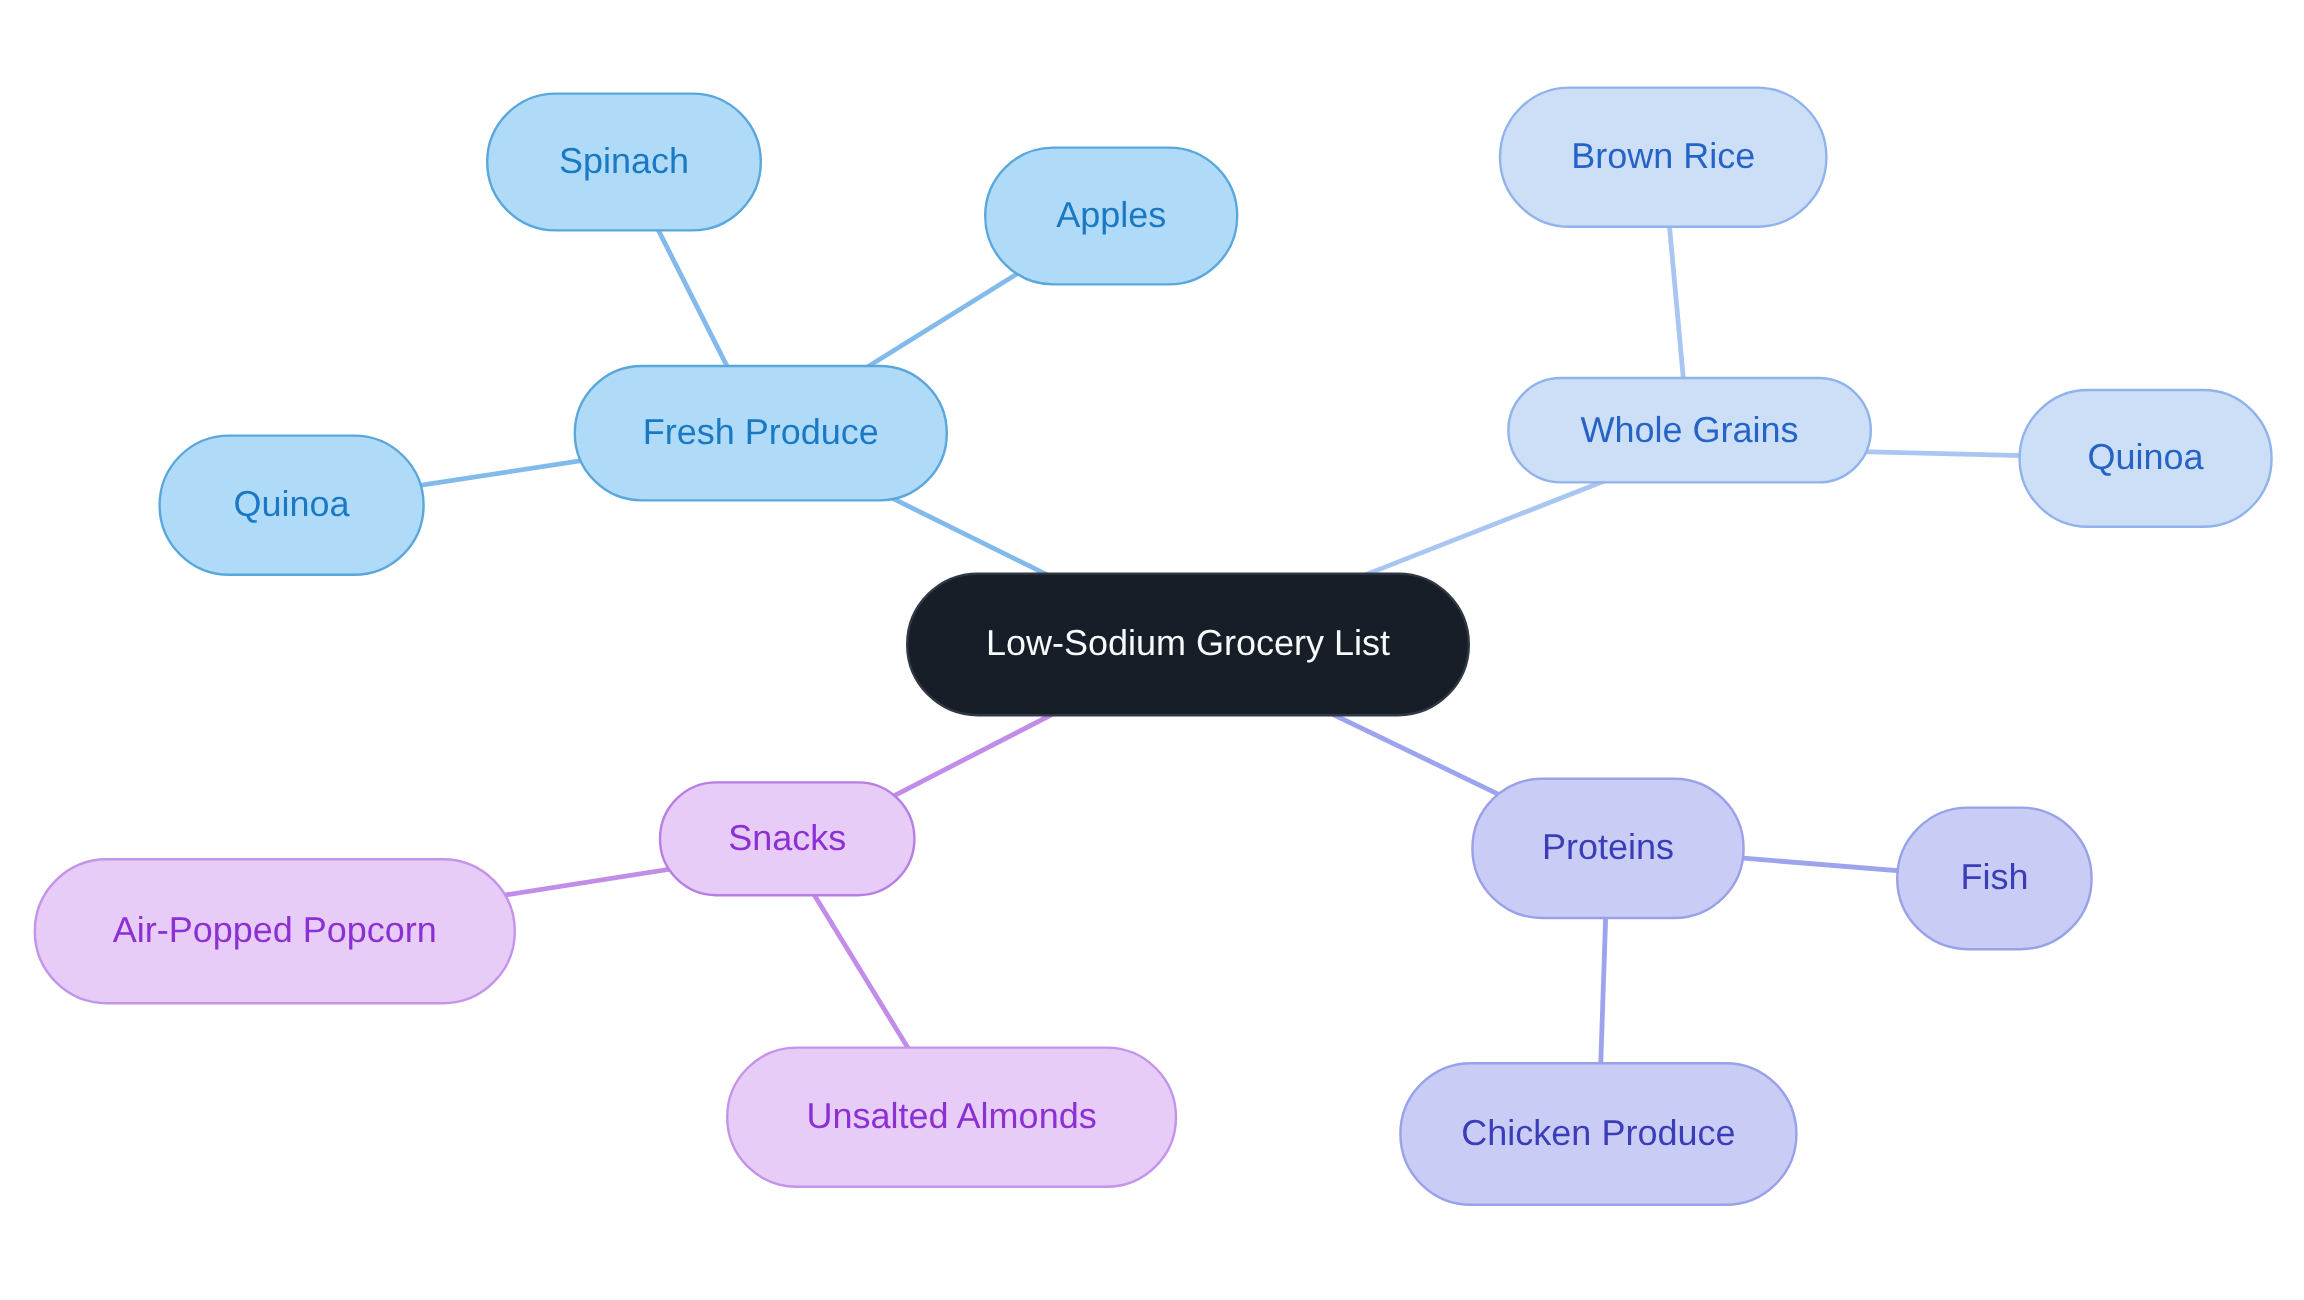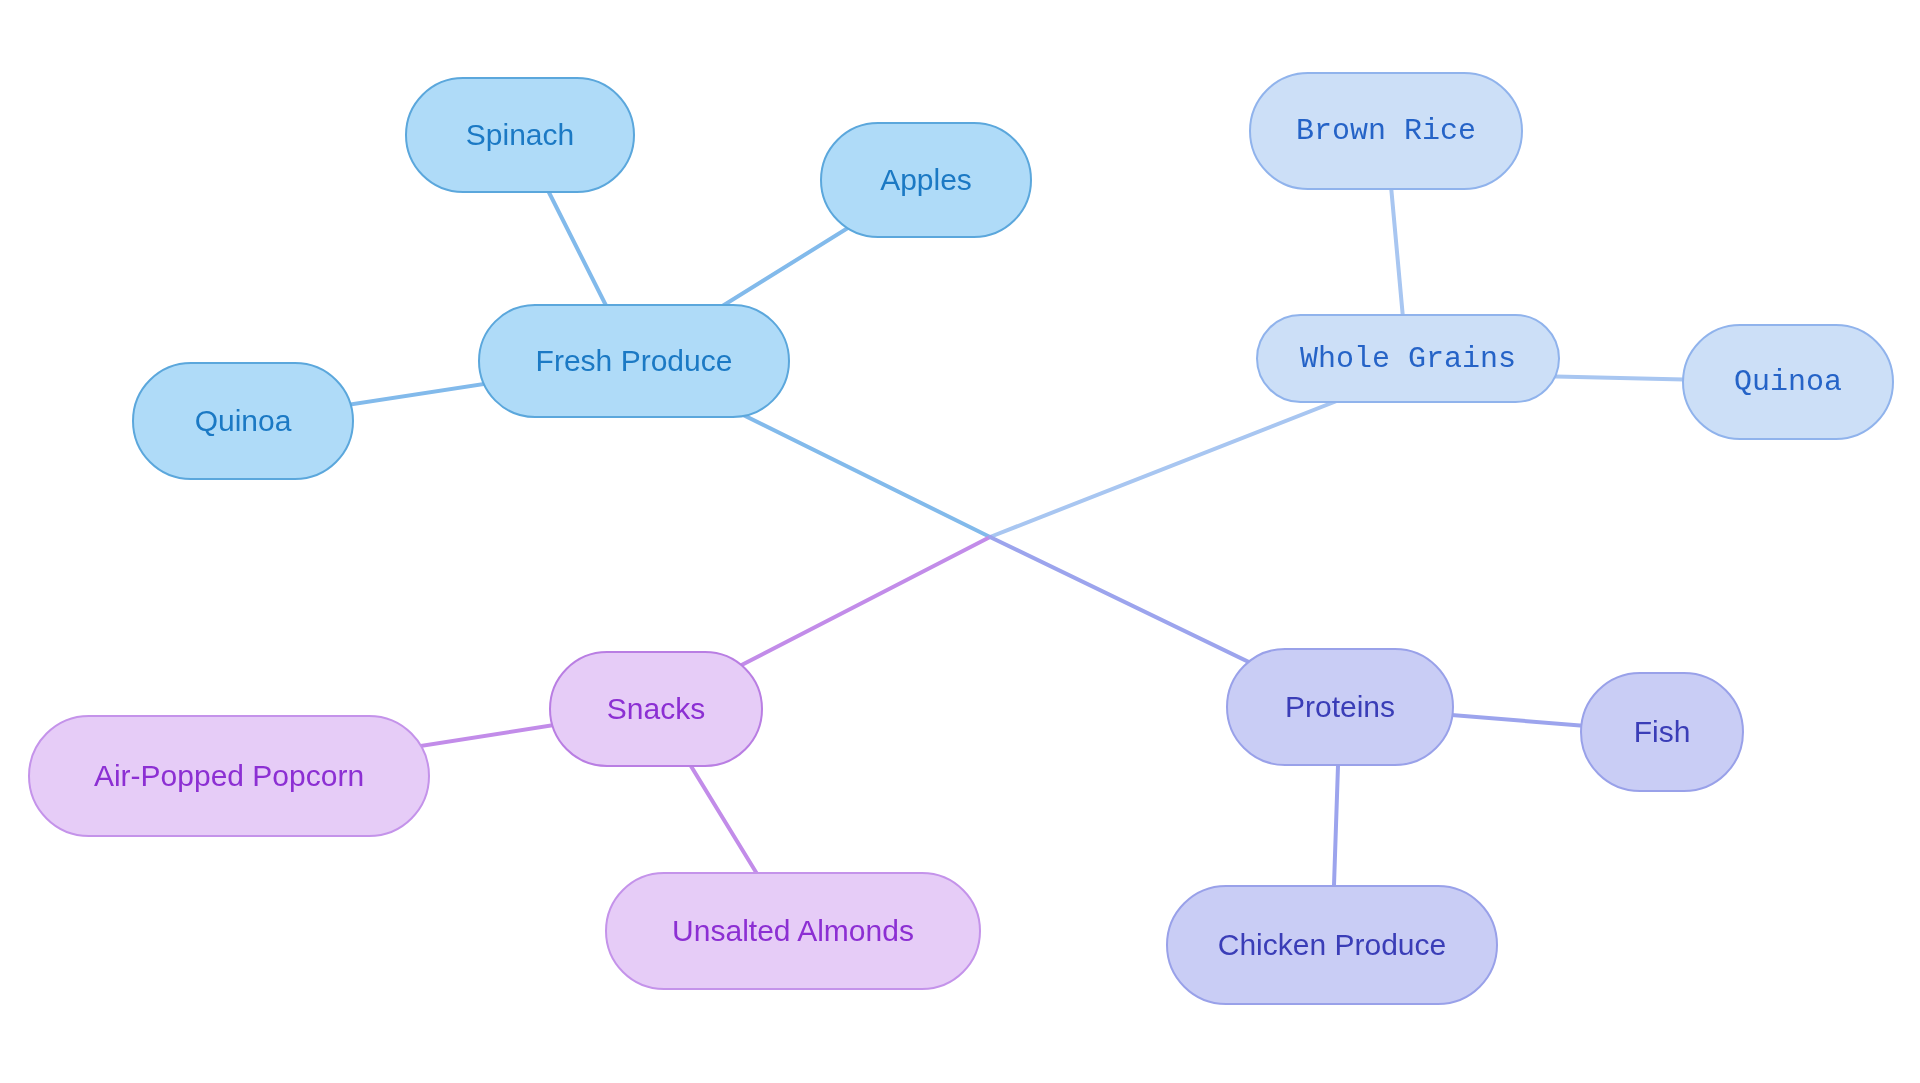--- a/index.html
+++ b/index.html
@@ -47,32 +47,31 @@
   }
   .node-fresh-produce { left: 478px; top: 304px; width: 312px; height: 114px; border-radius: 57px; }
   .node-spinach       { left: 405px; top: 77px;  width: 230px; height: 116px; border-radius: 58px; }
   .node-apples        { left: 820px; top: 122px; width: 212px; height: 116px; border-radius: 58px; }
   .node-carrots       { left: 132px; top: 362px; width: 222px; height: 118px; border-radius: 59px; }
   
   .blue2 {
     background: #CCDFF7;
     border: 2px solid #90B3EC;
     color: #2563C7;
-    font-family: Liberation Mono, monospace;
   }
   .node-whole-grains { left: 1256px; top: 314px; width: 304px; height: 89px; border-radius: 59px; }
   .node-brown-rice   { left: 1249px; top: 72px;  width: 274px; height: 118px; border-radius: 59px; }
   .node-quinoa       { left: 1682px; top: 324px; width: 212px; height: 116px; border-radius: 58px; }
   
   .purple1 {
     background: #E6CCF7;
     border: 2px solid #B97EE3;
     color: #8C2FD3;
   }
-  .node-snacks  { left: 549px; top: 651px; width: 214px; height: 116px; border-radius: 58px; }
+  .node-snacks  { left: 549px; top: 651px; width: 214px; height: 96px; border-radius: 58px; }
   .node-popcorn { left: 28px;  top: 715px; width: 402px; height: 122px; border-radius: 61px; border-color: #C493EA; }
   .node-almonds { left: 605px; top: 872px; width: 376px; height: 118px; border-radius: 59px; border-color: #C493EA; }
   
   .lavender {
     background: #C9CDF5;
     border: 2px solid #99A1E9;
     color: #3A3DB7;
   }
   .node-proteins { left: 1226px; top: 648px; width: 228px; height: 118px; border-radius: 59px; }
   .node-fish     { left: 1580px; top: 672px; width: 164px; height: 120px; border-radius: 60px; }
@@ -96,20 +95,23 @@
 
     <line x1="990" y1="537" x2="656" y2="709" stroke="#C28CE9" stroke-width="4" stroke-linecap="round"></line>
     <line x1="656" y1="709" x2="229" y2="776" stroke="#C28CE9" stroke-width="4" stroke-linecap="round"></line>
     <line x1="656" y1="709" x2="792" y2="931" stroke="#C28CE9" stroke-width="4" stroke-linecap="round"></line>
 
     <line x1="990" y1="537" x2="1340" y2="706" stroke="#9CA4ED" stroke-width="4" stroke-linecap="round"></line>
     <line x1="1340" y1="706" x2="1661" y2="732" stroke="#9CA4ED" stroke-width="4" stroke-linecap="round"></line>
     <line x1="1340" y1="706" x2="1332" y2="945" stroke="#9CA4ED" stroke-width="4" stroke-linecap="round"></line>
   </svg>
 
+  <div class="node node-root">
+    <span>Low-Sodium Grocery List</span>
+  </div>
 
   <div class="node blue1 node-fresh-produce">
     <span>Fresh Produce</span>
   </div>
   <div class="node blue1 node-spinach">
     <span>Spinach</span>
   </div>
   <div class="node blue1 node-apples">
     <span>Apples</span>
   </div>

